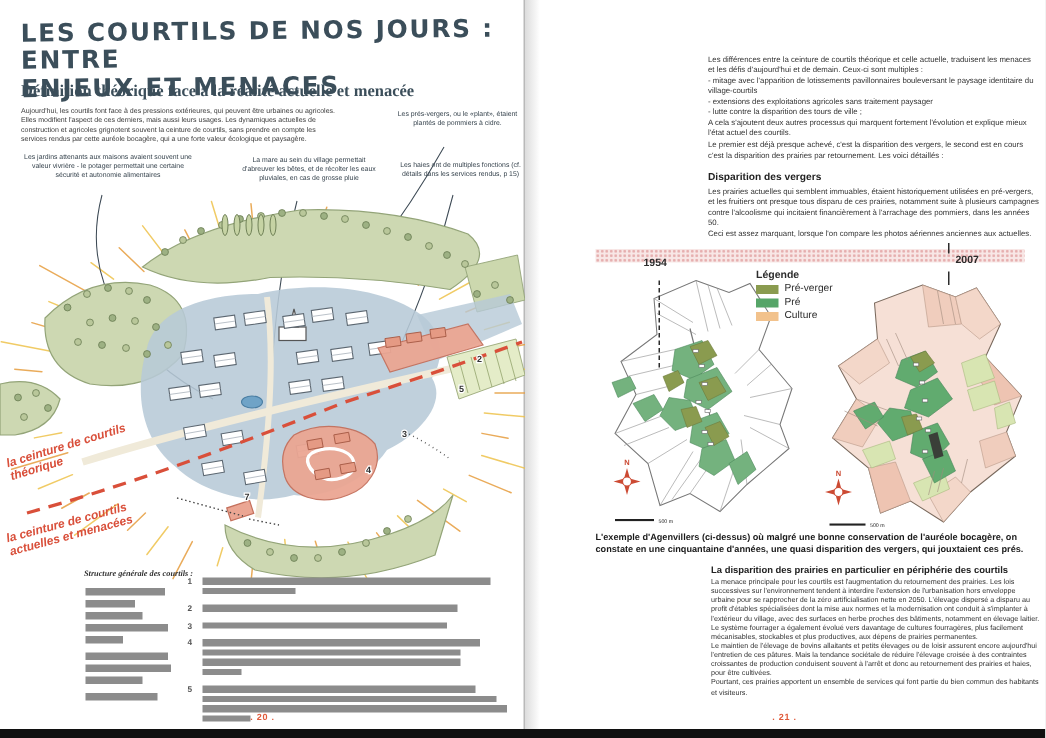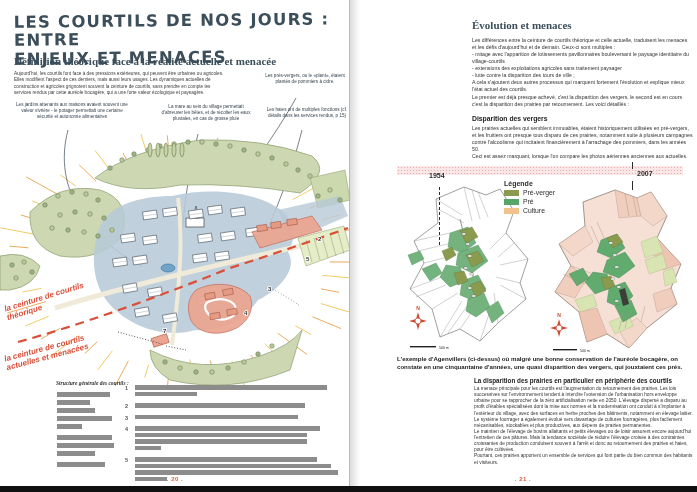--- a/index.html
+++ b/index.html
@@ -403,21 +403,20 @@
           <div class="nbar" style="width:203px"></div>
           <div class="nbar" style="width:32px"></div>
         </div>
     </div>
   </div>
   <div class="abs pagenum pn-left">. 20 .</div>
 
   <div class="abs gutter-line"></div>
   <div class="abs gutter-shade"></div>
 
-  <div class="abs rp-heading">Évolution et menaces</div>
   <div class="abs rp-para1 pre">Les différences entre la ceinture de courtils théorique et celle actuelle, traduisent les menaces et les défis d'aujourd'hui et de demain. Ceux-ci sont multiples :
 - mitage avec l'apparition de lotissements pavillonnaires bouleversant le paysage identitaire du village-courtils
 - extensions des exploitations agricoles sans traitement paysager
 - lutte contre la disparition des tours de ville ;
 A cela s'ajoutent deux autres processus qui marquent fortement l'évolution et explique mieux l'état actuel des courtils.
 Le premier est déjà presque achevé, c'est la disparition des vergers, le second est en cours c'est la disparition des prairies par retournement. Les voici détaillés :</div>
   <div class="abs rp-sub1">Disparition des vergers</div>
   <div class="abs rp-para2 pre">Les prairies actuelles qui semblent immuables, étaient historiquement utilisées en pré-vergers, et les fruitiers ont presque tous disparu de ces prairies, notamment suite à plusieurs campagnes contre l'alcoolisme qui incitaient financièrement à l'arrachage des pommiers, dans les années 50.
 Ceci est assez marquant, lorsque l'on compare les photos aériennes anciennes aux actuelles.</div>
 

